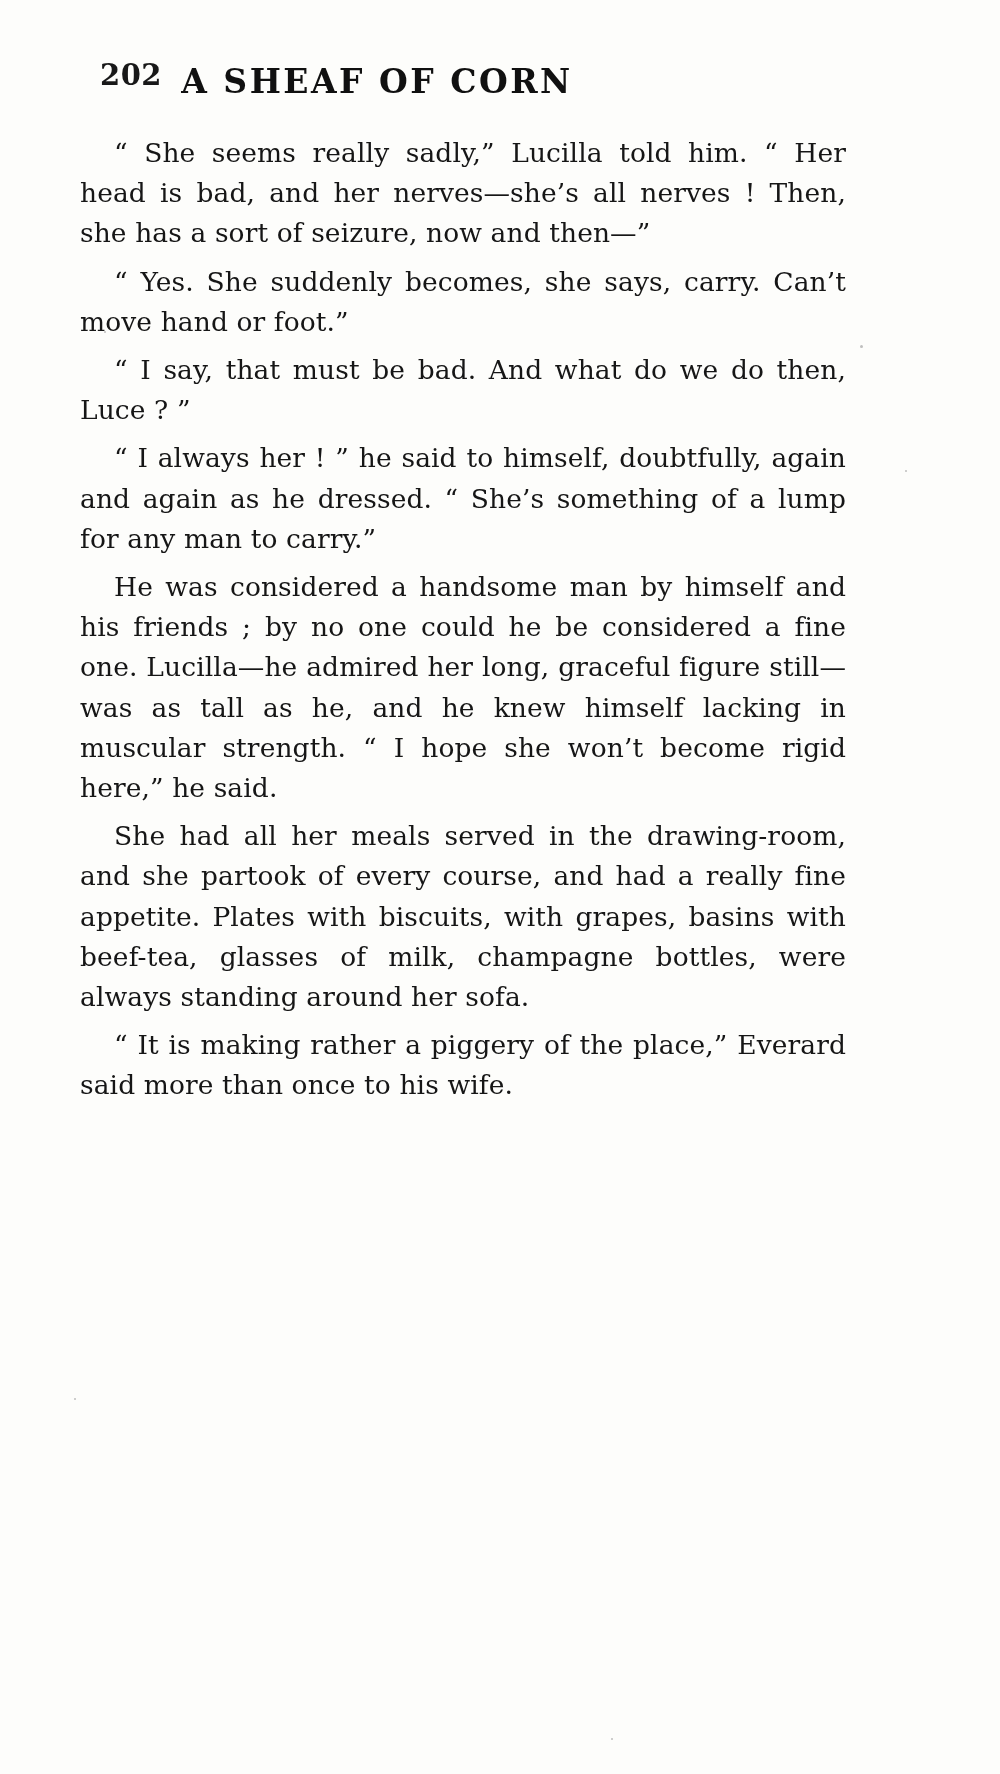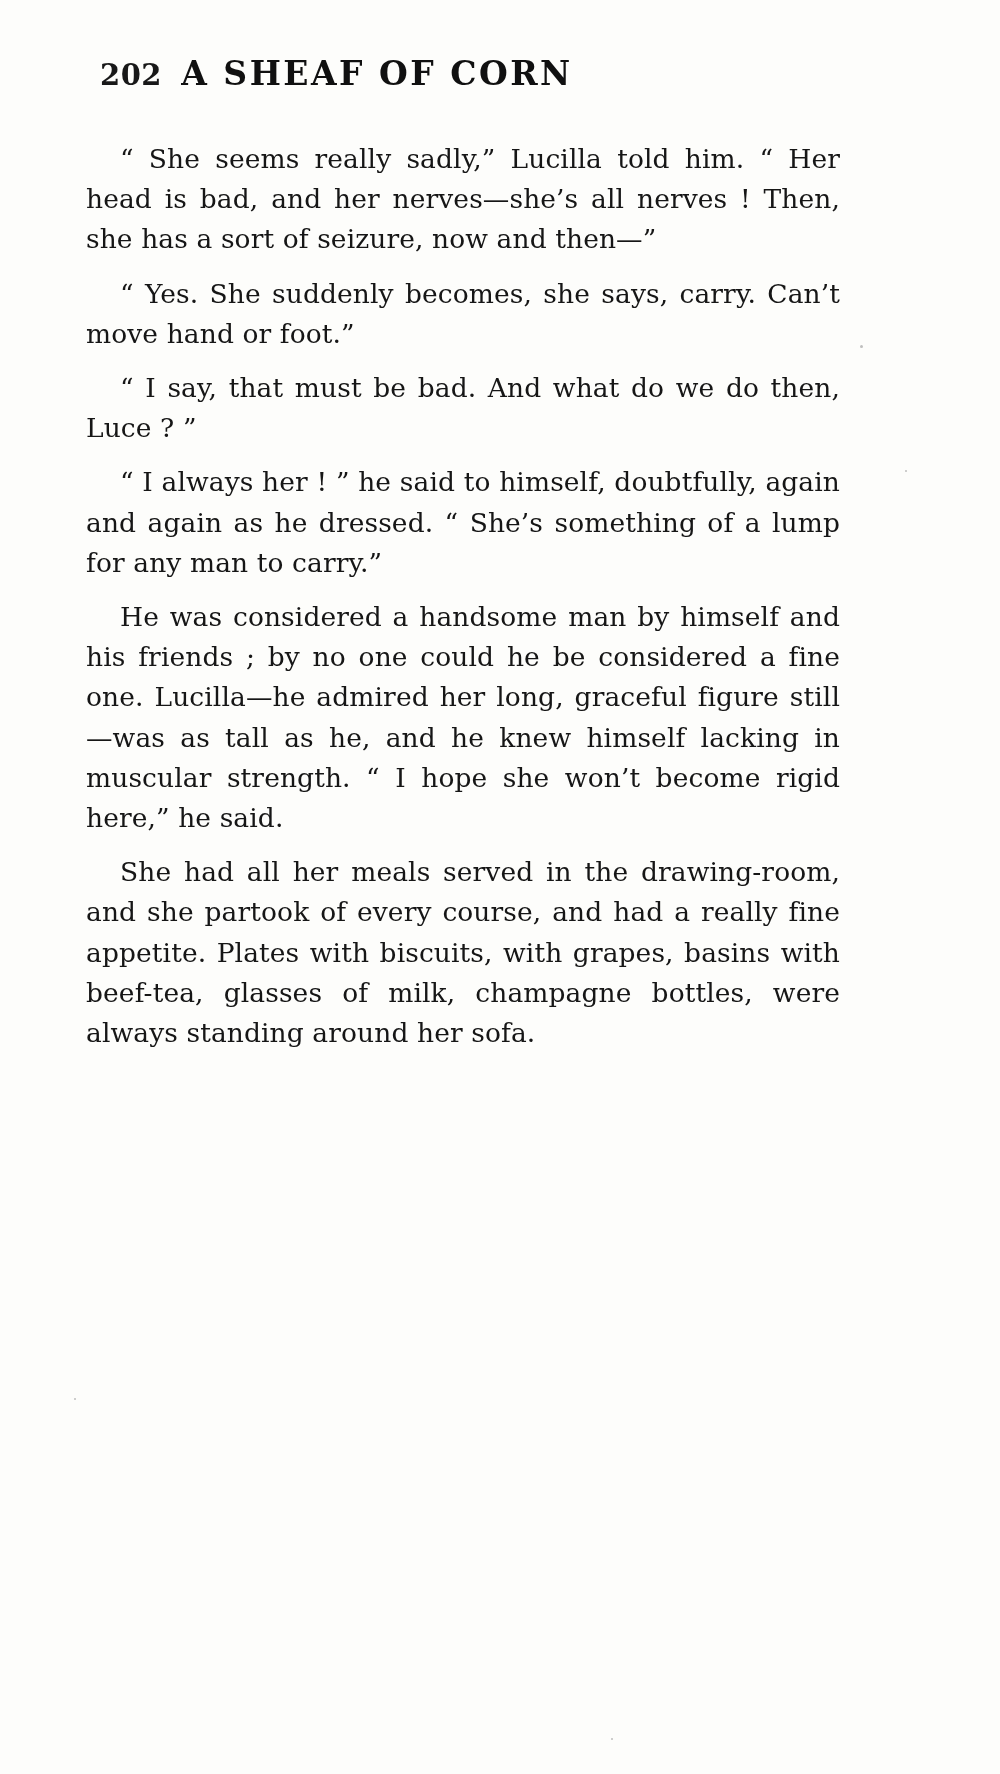--- a/index.html
+++ b/index.html
@@ -37,38 +37,38 @@
     font-family: "DejaVu Serif", serif;
     font-size: 29px;
     font-weight: 700;
     letter-spacing: 0.5px;
     color: #181818;
     margin-left: 28px;
   }
   .running-title {
     position: absolute;
     left: 0;
-    top: 8px;
+    top: 16px;
     width: 610px;
     text-align: center;
     font-family: "DejaVu Serif", serif;
     font-size: 33px;
     font-weight: 700;
     letter-spacing: 2.5px;
     color: #101010;
     white-space: nowrap;
   }
   .body-text {
     position: absolute;
     left: 72px;
     top: 125px;
     width: 782px;
   }
   p.para {
-    margin: 14px;
+    margin: 8px;
     font-size: 26.5px;
     line-height: 40.2px;
     text-align: justify;
     text-justify: inter-word;
     letter-spacing: 0.1px;
     color: #161616;
     text-indent: 34px;
   }
   .speck {
     position: absolute;
@@ -90,20 +90,21 @@
     <div class="running-title">A SHEAF OF CORN</div>
   </div>
 
   <div class="body-text">
     <p class="para">“ She seems really sadly,” Lucilla told him.   “ Her head is bad, and her nerves—she’s all nerves !   Then, she has a sort of seizure, now and then—”</p>
     <p class="para">“ Yes.   She suddenly becomes, she says, carry. Can’t move hand or foot.”</p>
     <p class="para">“ I say, that must be bad.   And what do we do then,  Luce ? ”</p>
     <p class="para">“ I always her ! ” he said to himself, doubtfully, again and again as he dressed.   “ She’s something of a lump for any man to carry.”</p>
     <p class="para">He was considered a handsome man by himself and his friends ; by no one could he be considered a fine one.   Lucilla—he admired her long, graceful figure still—was as tall as he, and he knew himself lacking in muscular strength.   “ I hope she won’t become rigid here,” he said.</p>
     <p class="para">She had all her meals served in the drawing-room, and she partook of every course, and had a really fine appetite.   Plates with biscuits, with grapes, basins with beef-tea, glasses of milk, champagne bottles, were always standing around her sofa.</p>
+    <p class="para">“ It is making rather a piggery of the place,” Everard said more than once to his wife.</p>
   </div>
 
   <div class="speck" style="left:860px; top:345px;"></div>
   <div class="speck s2" style="left:905px; top:470px;"></div>
   <div class="speck s2" style="left:74px; top:1398px;"></div>
   <div class="speck s2" style="left:611px; top:1738px;"></div>
   <div class="speck s2" style="left:104px; top:331px;"></div>
 
 </div>
 

